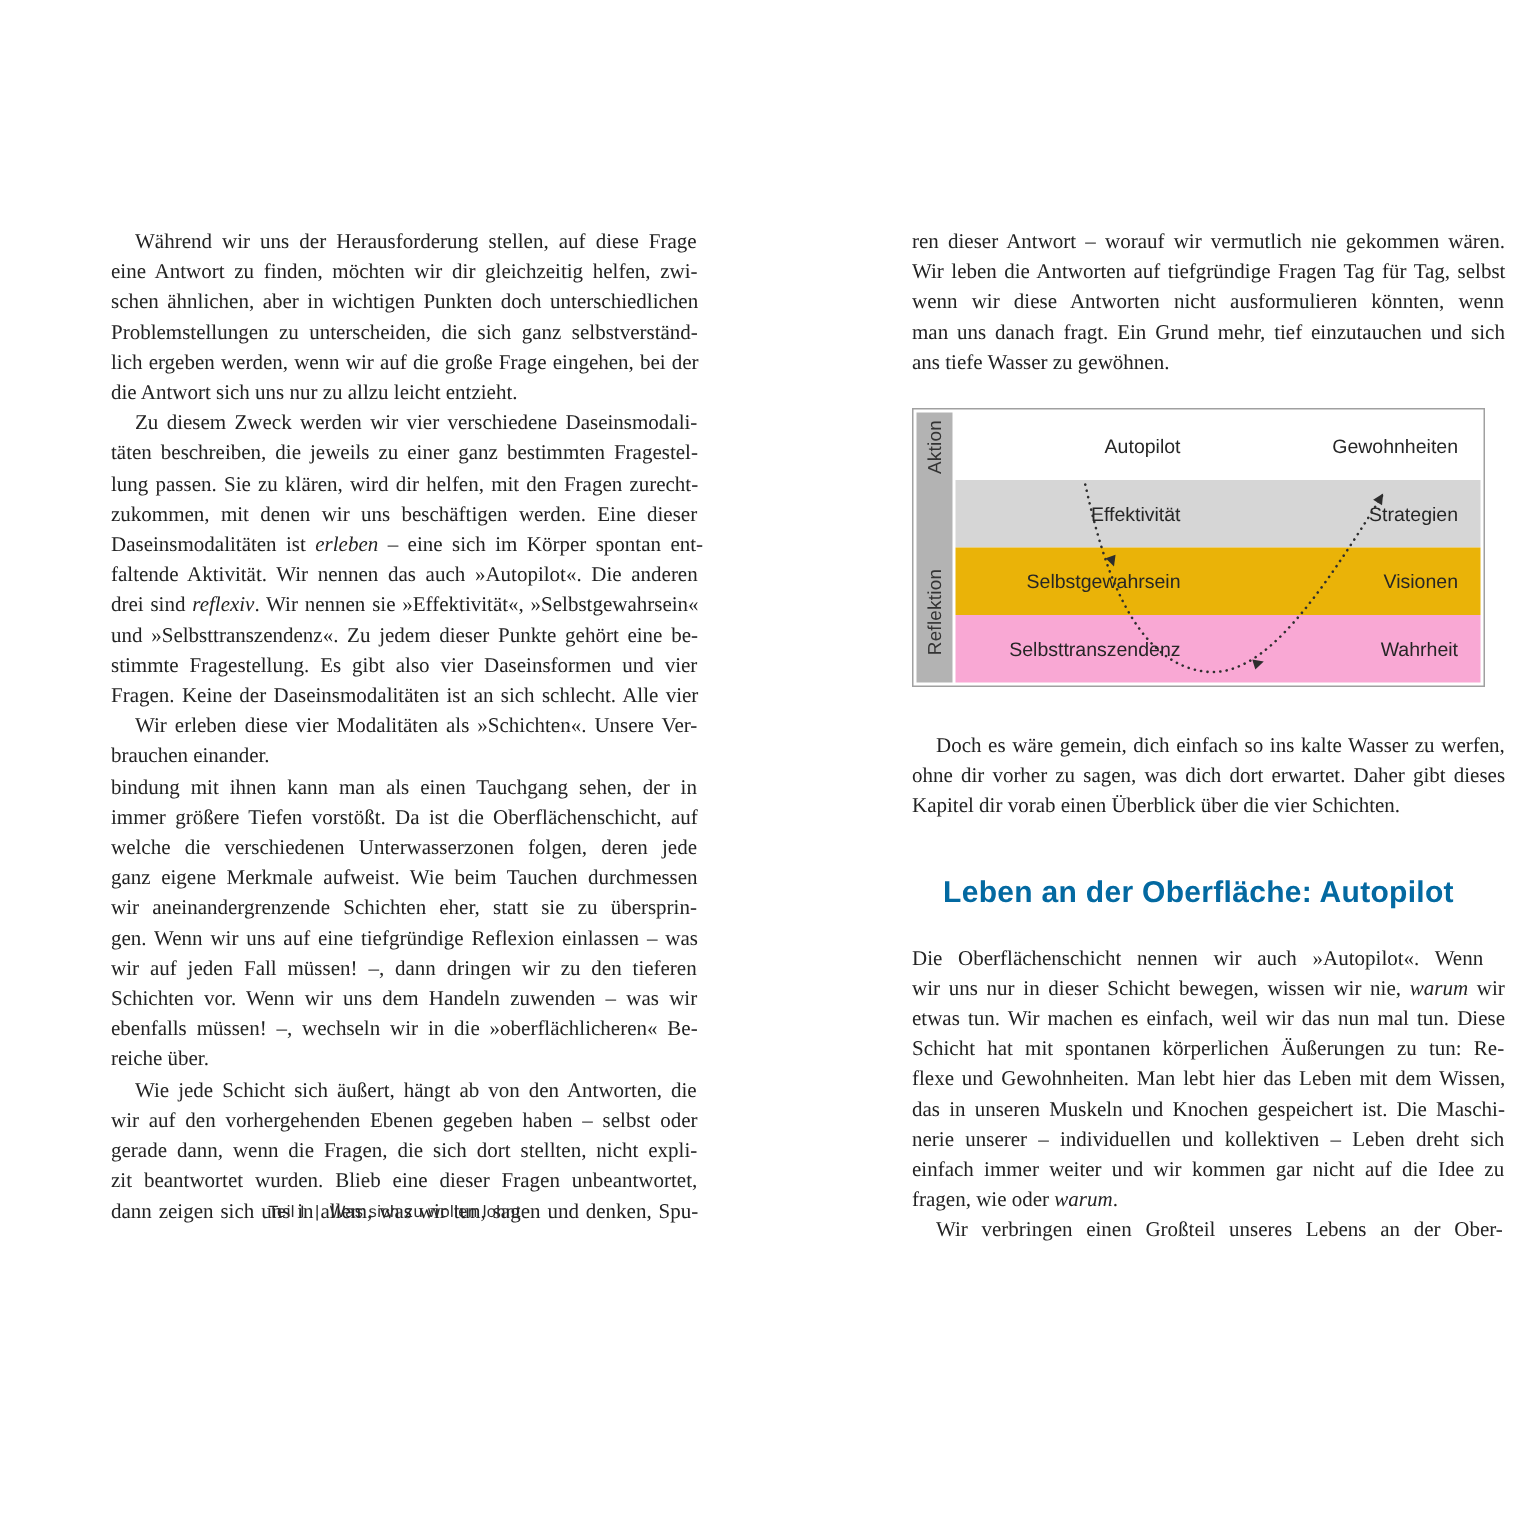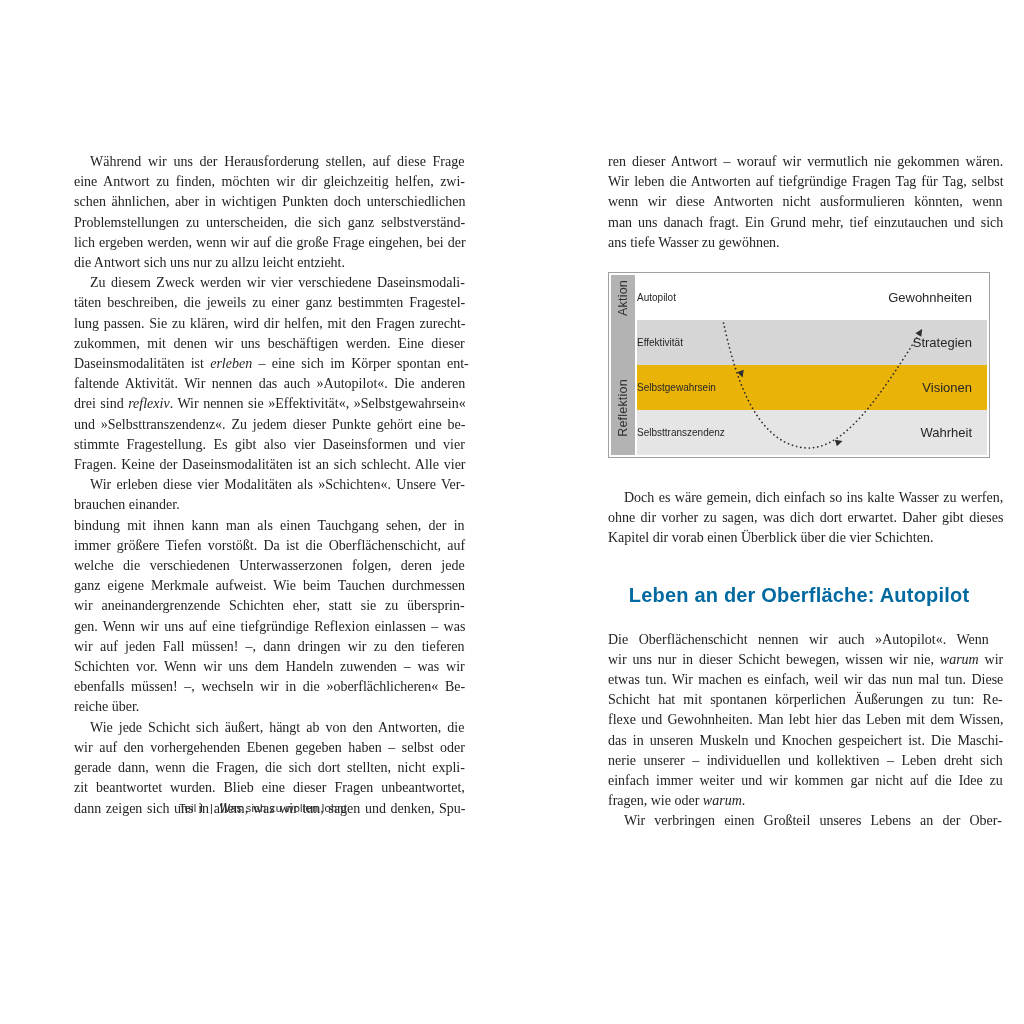--- a/index.html
+++ b/index.html
@@ -17,21 +17,21 @@
   .diagram{margin-top:19px;height:180px;border:1px solid #a0a0a0;background:#ffffff;
            padding:2px;display:flex;gap:2px;box-sizing:content-box;
            font-family:"Liberation Sans", sans-serif;}
   .dg-sidebar{width:24px;background:#b3b3b3;position:relative;flex:none;}
   .vlabel{position:absolute;left:12px;transform:translate(-50%,-50%) rotate(-90deg);
           white-space:nowrap;font-size:12.5px;color:#333333;letter-spacing:0.2px;}
   .vlabel-aktion{top:23px;}
   .vlabel-reflektion{top:133px;}
   .dg-main{flex:1;position:relative;display:flex;flex-direction:column;}
   .dg-row{flex:1;display:flex;align-items:center;}
-  .dg-label-left{width:150px;text-align:left;font-size:10px;color:#262626;}
+  .dg-label-left{width:150px;text-align:right;font-size:13px;color:#262626;}
   .dg-label-right{flex:1;text-align:right;padding-right:15px;font-size:13px;color:#262626;}
   .dg-curve{position:absolute;left:0;top:0;width:100%;height:100%;}
   
   .mid-block{margin-top:30px;}
   .chapter-heading{margin-top:33px;text-align:center;font-family:"Liberation Sans", sans-serif;
                    font-weight:bold;font-size:20px;line-height:26px;color:#0369a1;letter-spacing:0.2px;}
   .body-block{margin-top:22px;}
   
   .footer{position:absolute;top:802px;text-align:center;font-family:"Liberation Sans", sans-serif;
           font-weight:normal;font-size:11px;color:#2b2b2b;letter-spacing:0.3px;white-space:pre;}
@@ -102,21 +102,21 @@
             <span class="dg-label-right">Gewohnheiten</span>
           </div>
           <div class="dg-row" style="background: rgb(214, 214, 214);">
             <span class="dg-label-left">Effektivität</span>
             <span class="dg-label-right">Strategien</span>
           </div>
           <div class="dg-row" style="background: #eab308;">
             <span class="dg-label-left">Selbstgewahrsein</span>
             <span class="dg-label-right">Visionen</span>
           </div>
-          <div class="dg-row" style="background: #e5e5e5;">
+          <div class="dg-row" style="background: #f9a8d4;">
             <span class="dg-label-left">Selbsttranszendenz</span>
             <span class="dg-label-right">Wahrheit</span>
           </div>
           <svg class="dg-curve" viewBox="0 0 352 180" preserveAspectRatio="none">
           <path id="divePath" d="M 87,48 C 97,92 116,169 170,173 C 208,175 243,124 287,54" fill="none" stroke-width="1.7" stroke-dasharray="0.1 4.2" stroke-linecap="round" stroke="#2e2e2e"></path>
           <polygon class="arrow" points="0,-3.5 7,0 0,3.5" transform="translate(104,96) rotate(71)" fill="#2e2e2e"></polygon>
           <polygon class="arrow" points="0,-3.5 7,0 0,3.5" transform="translate(200,168) rotate(-17)" fill="#2e2e2e"></polygon>
           <polygon class="arrow" points="0,-3.5 7,0 0,3.5" transform="translate(283,60) rotate(-58)" fill="#2e2e2e"></polygon>
         </svg>
       </div>

